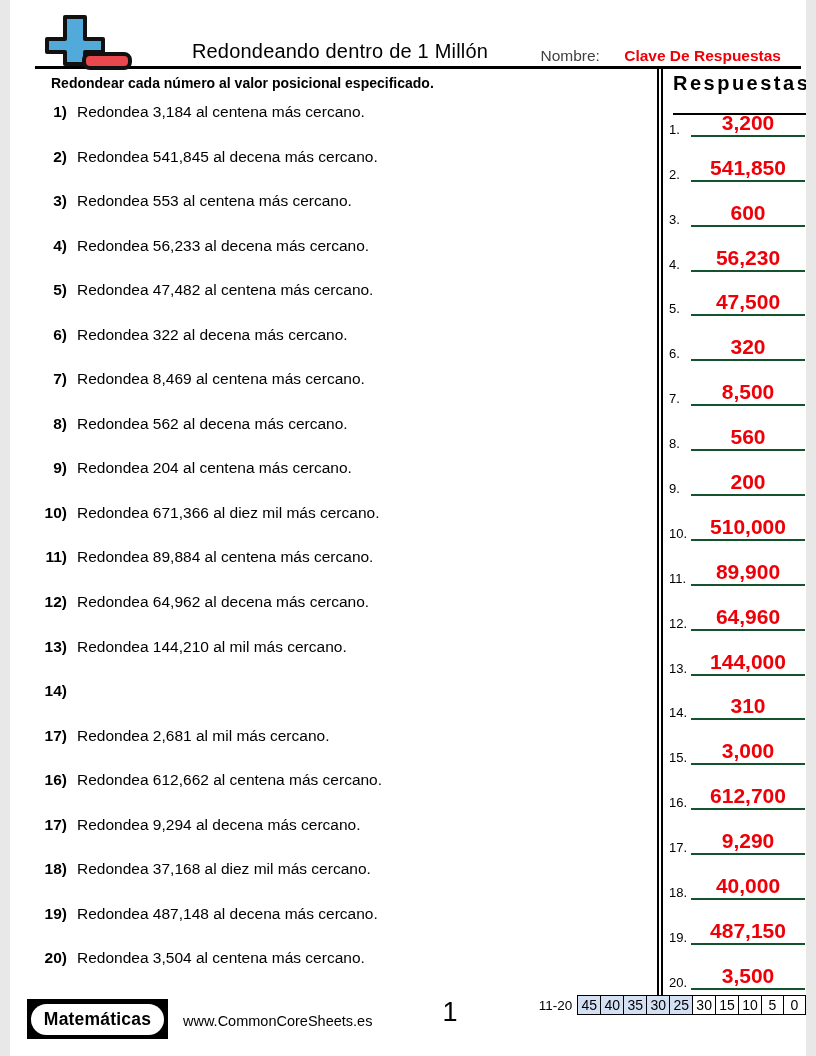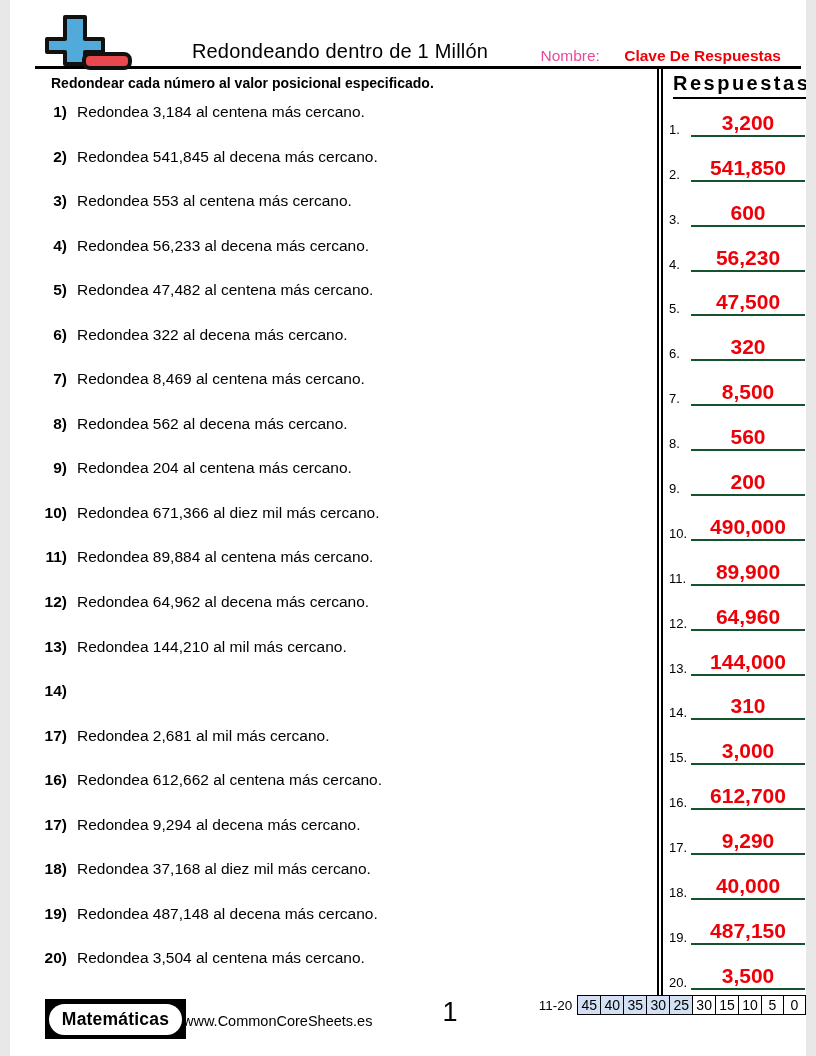--- a/index.html
+++ b/index.html
@@ -8,46 +8,46 @@
     background:#ffffff; color:#000;
     font-family:"Liberation Sans", sans-serif;
     overflow:hidden;
   }
   
   .logo { position:absolute; left:33px; top:13px; width:92px; height:62px; z-index:3; }
   .header-rule { position:absolute; left:25px; top:66px; width:766px; height:2.5px; background:#000; z-index:1; }
   .title { position:absolute; left:100px; top:40px; width:460px; text-align:center;
            font-size:20px; letter-spacing:0.2px; }
   .name-area { position:absolute; top:47px; right:25px; font-size:15.5px; white-space:nowrap; }
-  .name-label { color:#ec4899; }
+  .name-label { color:#404040; }
   .name-value { color:var(--answer-red,#ee0008); font-weight:bold; margin-left:20px; }
   .instruction { position:absolute; left:25px; top:75px; font-size:14px; font-weight:bold;margin-left:16px; }
 
   
   .divider { position:absolute; left:647px; top:66px; height:929px; width:6px;
              border-left:2px solid #000; border-right:2px solid #000; box-sizing:border-box; }
 
   
   .answers-header { position:absolute; left:663px; top:72px; font-size:20px; font-weight:bold;
-                    letter-spacing:2.5px; border-bottom:2.5px solid #000; padding-bottom:2px; }
+                    letter-spacing:2.5px; border-bottom:2.5px solid #000; padding-bottom:18px; }
   .answers-list { position:absolute; left:655px; top:92px; width:161px; }
   .answer { height:44.9px; display:flex; align-items:flex-end; }
   .anum { width:26px; flex-shrink:0; font-size:13px; padding-left:4px; box-sizing:border-box; }
   .aline { flex:1; margin-right:21px; border-bottom:2px solid #14532d; text-align:center;
            line-height:1; padding-bottom:2px; }
   .aval { color:var(--answer-red,#ee0008); font-weight:bold; font-size:21px; white-space:nowrap; }
 
   
   .problems { position:absolute; left:25px; top:103px; width:615px; }
   .problem { height:44.55px; display:flex; align-items:flex-start; }
   .pnum { width:32px; flex-shrink:0; text-align:right; font-weight:bold; font-size:15.5px; }
   .ptext { margin-left:10px; font-size:15.5px; white-space:nowrap; }
 
   
-  .footer-bar { position:absolute; left:35px; top:999px; width:141px; height:40px;
+  .footer-bar { position:absolute; left:17px; top:999px; width:141px; height:40px;
                 background:#000; display:flex; align-items:center; }
   .brand-pill { flex:1; margin:4px; background:#fff; border-radius:16px; text-align:center;
                 font-weight:bold; font-size:17.5px; line-height:31px; letter-spacing:0.2px; }
   .website { position:absolute; left:173px; top:1013px; font-size:14.5px; }
   .page-num { position:absolute; left:380px; top:997px; width:120px; text-align:center; font-size:27px; }
   .score-table { position:absolute; left:527px; top:995px; border-collapse:collapse; font-size:14px; }
   .score-table td { border:1.5px solid #000; width:23px; height:18px; text-align:center; padding:0; }
   .score-table td.tlabel { border:none; background:none; width:38px; text-align:right;
                            padding-right:5px; font-size:13.5px; }
   .score-table td.shaded { background:var(--table-shade,#d3e0f3); }
@@ -186,21 +186,21 @@
     <div class="answer">
         <span class="anum">8.</span>
         <span class="aline"><span class="aval">560</span></span>
       </div>
     <div class="answer">
         <span class="anum">9.</span>
         <span class="aline"><span class="aval">200</span></span>
       </div>
     <div class="answer">
         <span class="anum">10.</span>
-        <span class="aline"><span class="aval">490,000</span></span>
+        <span class="aline"><span class="aval">510,000</span></span>
       </div>
     <div class="answer">
         <span class="anum">11.</span>
         <span class="aline"><span class="aval">89,900</span></span>
       </div>
     <div class="answer">
         <span class="anum">12.</span>
         <span class="aline"><span class="aval">64,960</span></span>
       </div>
     <div class="answer">

